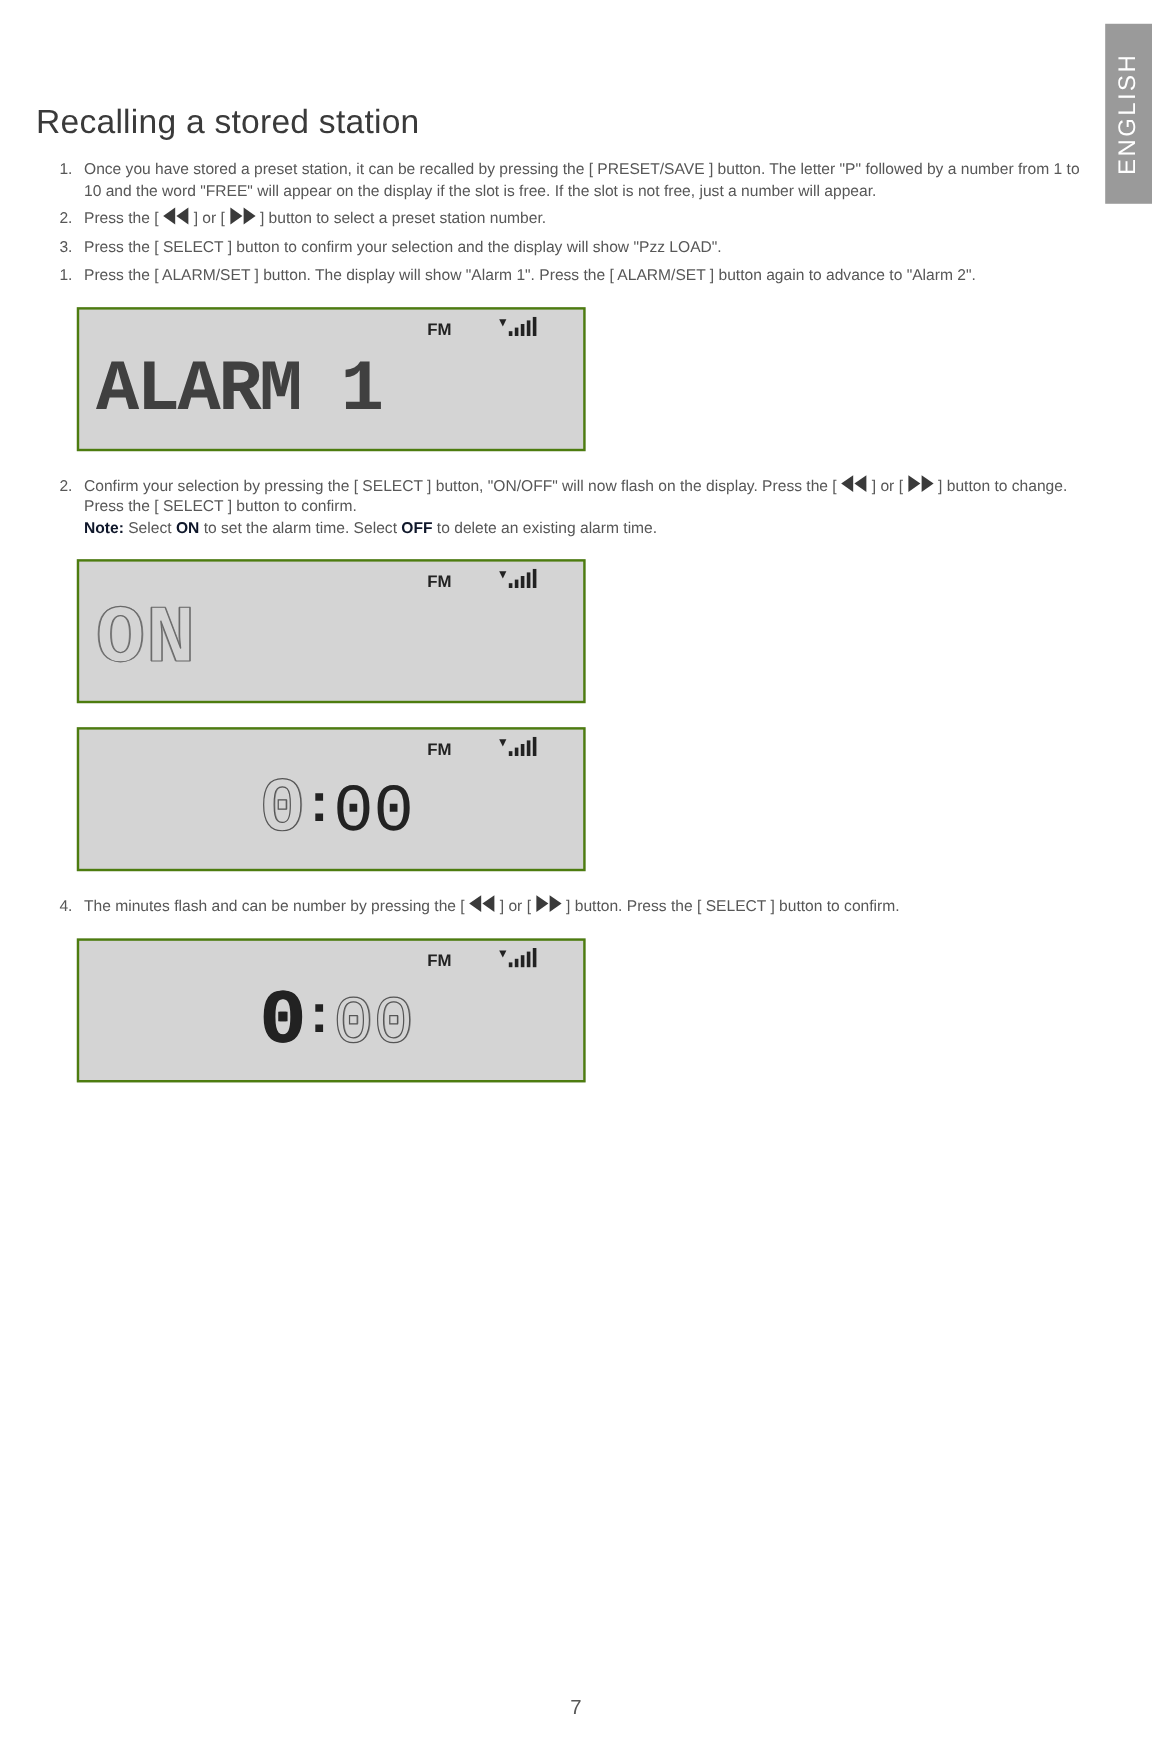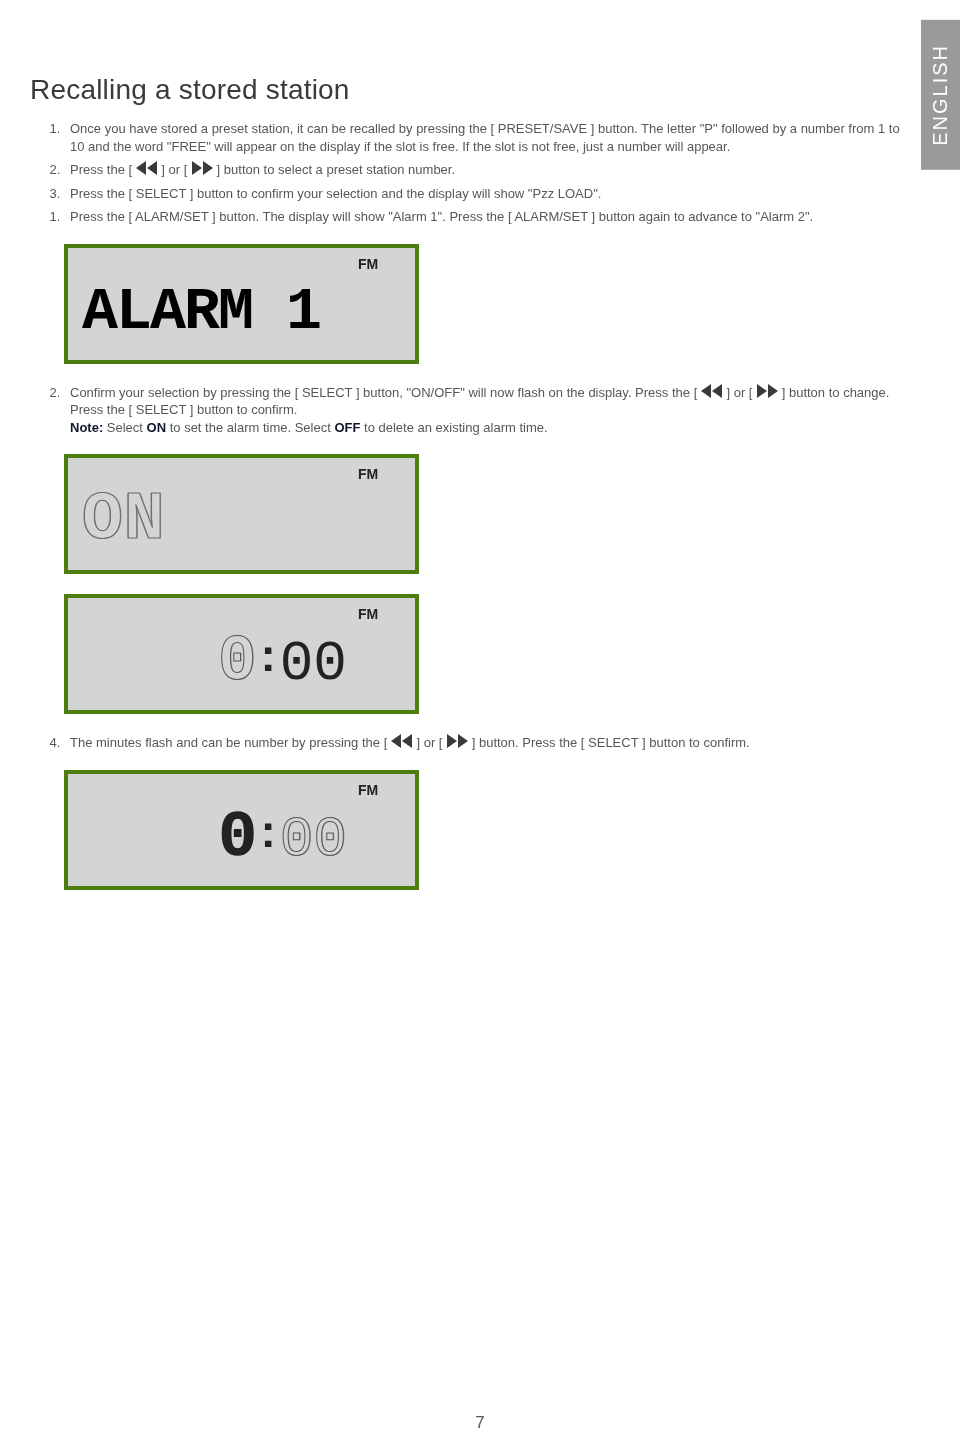--- a/index.html
+++ b/index.html
@@ -1,25 +1,25 @@
 <!DOCTYPE html>
 <html><head>
 <meta charset="utf-8">
 <style>
   html,body{margin:0;padding:0;background:#fff;font-family:Arial,Helvetica,sans-serif;color:#3a3a3a}
   .page{width:960px;height:1451px;position:relative;box-sizing:border-box;padding:70px 60px 40px 30px}
   .lang-tab{position:absolute;top:20px;right:0;background:#9a9a9a;color:#fff;padding:24px 8px;font-size:20px;letter-spacing:2px;writing-mode:vertical-rl;transform:rotate(180deg);font-weight:400}
-  h2{font-family:"Helvetica Neue",Arial,sans-serif;font-weight:400;font-size:28px;margin:4px 0 14px 0;color:#3a3a3a;letter-spacing:.2px}
+  h2{font-family:"Helvetica Neue",Arial,sans-serif;font-weight:400;font-size:28px;margin:16px 0 14px 0;color:#3a3a3a;letter-spacing:.2px}
   h2.second{margin-top:32px}
   ol{margin:0;padding-left:34px;font-size:13px;line-height:1.35;color:#575757}
   ol li{margin-bottom:6px;padding-left:6px}
-  .lcd{width:355px;height:120px;background:#d4d4d4;border:4px solid #4d7c0f;margin:18px 0 20px 34px;position:relative;box-sizing:border-box;overflow:hidden}
+  .lcd{width:424px;height:120px;background:#d4d4d4;border:2px solid #4d7c0f;margin:18px 0 20px 34px;position:relative;box-sizing:border-box;overflow:hidden}
   .lcd .fm{position:absolute;top:8px;left:290px;font-weight:bold;font-size:14px;color:#222;font-family:Arial}
   .lcd .signal{position:absolute;top:6px;left:348px;color:#222}
-  .lcd .main{position:absolute;left:14px;bottom:10px;font-size:72px;font-family:"Arial Black",Arial,sans-serif;color:#000000;font-weight:900;letter-spacing:1px;white-space:nowrap}
+  .lcd .main{position:absolute;left:14px;bottom:10px;font-size:72px;font-family:"Arial Black",Arial,sans-serif;color:#404040;font-weight:900;letter-spacing:1px;white-space:nowrap}
   .lcd .main.small{font-size:60px;bottom:14px}
   .lcd .main.on{font-size:68px;bottom:12px;color:#8a8a8a;text-shadow:1px 0 0 #8a8a8a,-1px 0 0 #8a8a8a}
   .lcd .time-wrap{position:absolute;left:150px;bottom:12px;display:flex;align-items:baseline;color:#222}
   .lcd .h{font-size:64px;font-family:"Arial Black",Arial;font-weight:900;color:#9a9a9a;text-shadow:1px 0 #9a9a9a}
   .lcd .h.solid{color:#222;text-shadow:1px 0 #222}
   .lcd .colon{font-size:46px;font-weight:900;padding:0 4px;position:relative;top:-8px}
   .lcd .m{font-size:56px;font-family:"Arial Black",Arial;font-weight:400}
   .lcd .m.faded{color:#9a9a9a;text-shadow:1px 0 #9a9a9a}
   .tri{display:inline-block;width:0;height:0;border-top:7px solid transparent;border-bottom:7px solid transparent;vertical-align:-1px}
   .tri.l{border-right:10px solid #3a3a3a;margin-right:1px}

